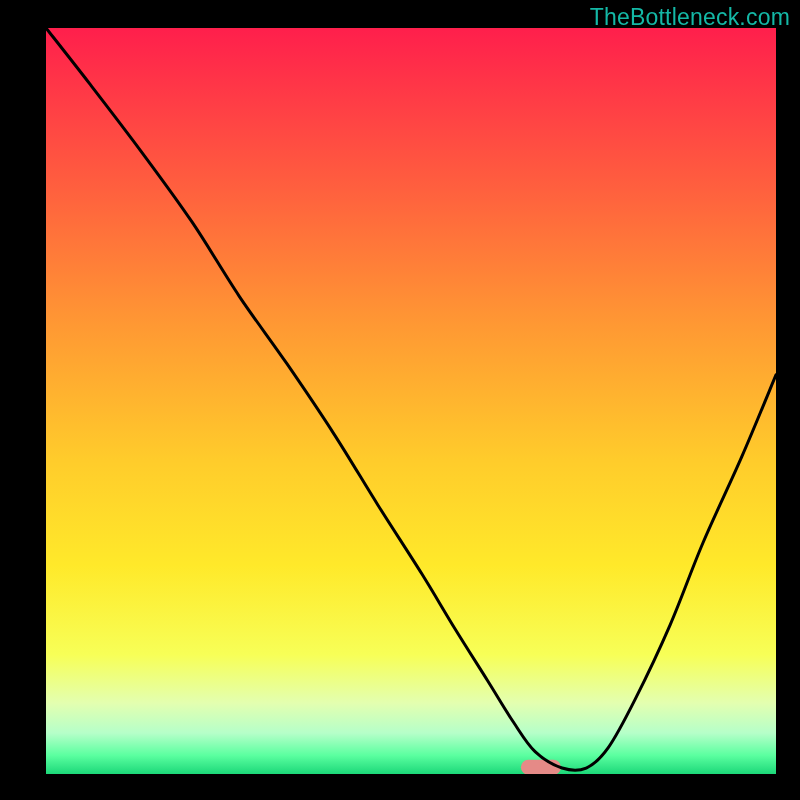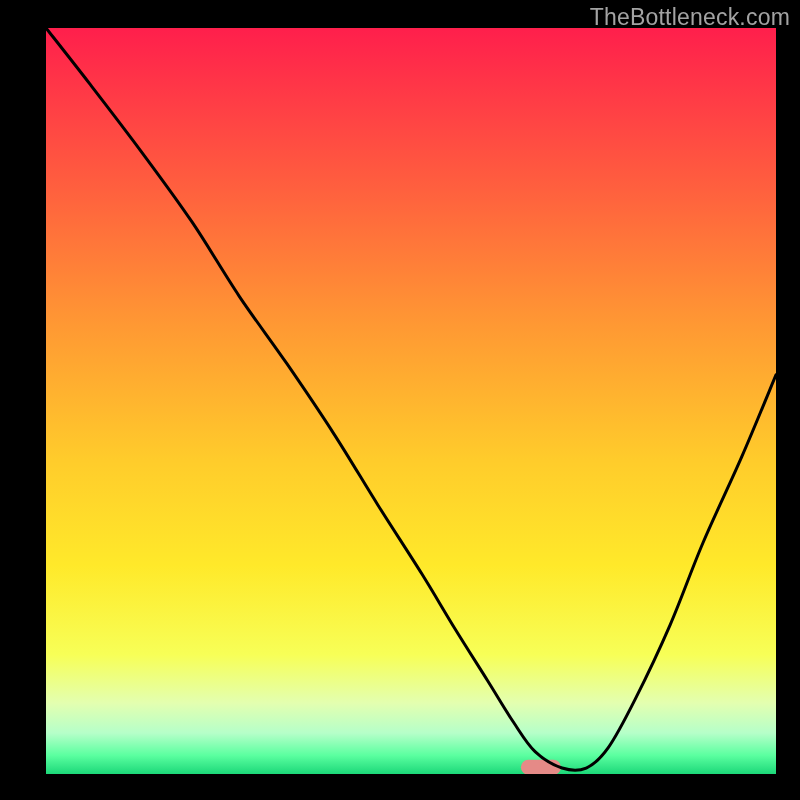--- a/index.html
+++ b/index.html
@@ -14,21 +14,21 @@
   .frame {
     position: relative;
     width: 800px;
     height: 800px;
     background: #000;
   }
   .watermark {
     position: absolute;
     top: 4px;
     right: 10px;
-    color: #a3a3a3;
+    color: #14b8a6;
     font-size: 23px;
     font-weight: 500;
     letter-spacing: 0.2px;
     z-index: 10;
   }
   .plot-wrap {
     position: absolute;
     
     left: 46px;
     top: 28px;

